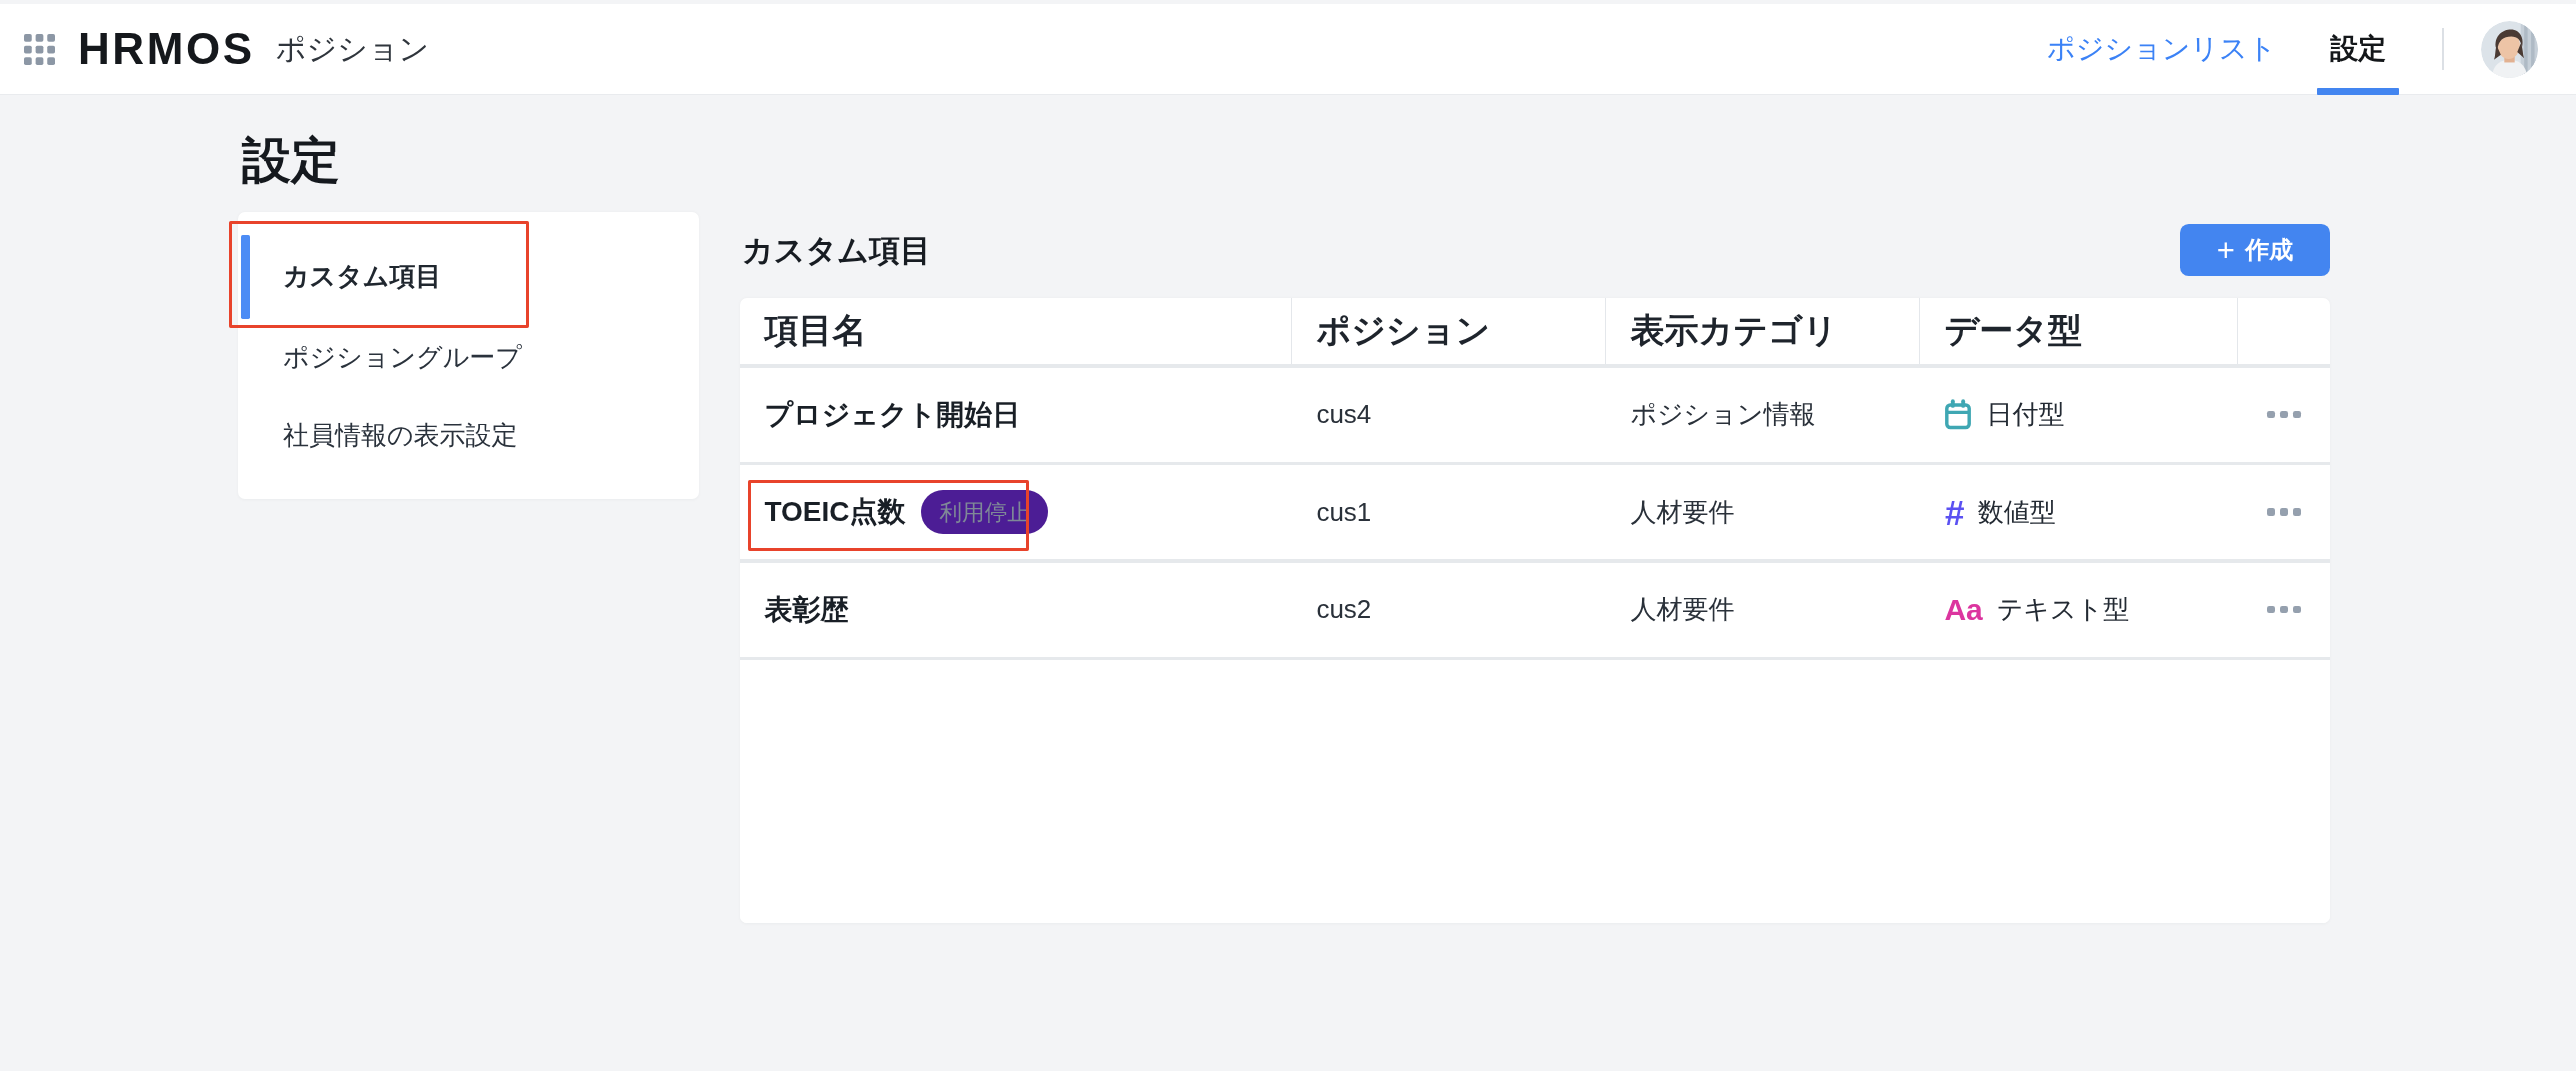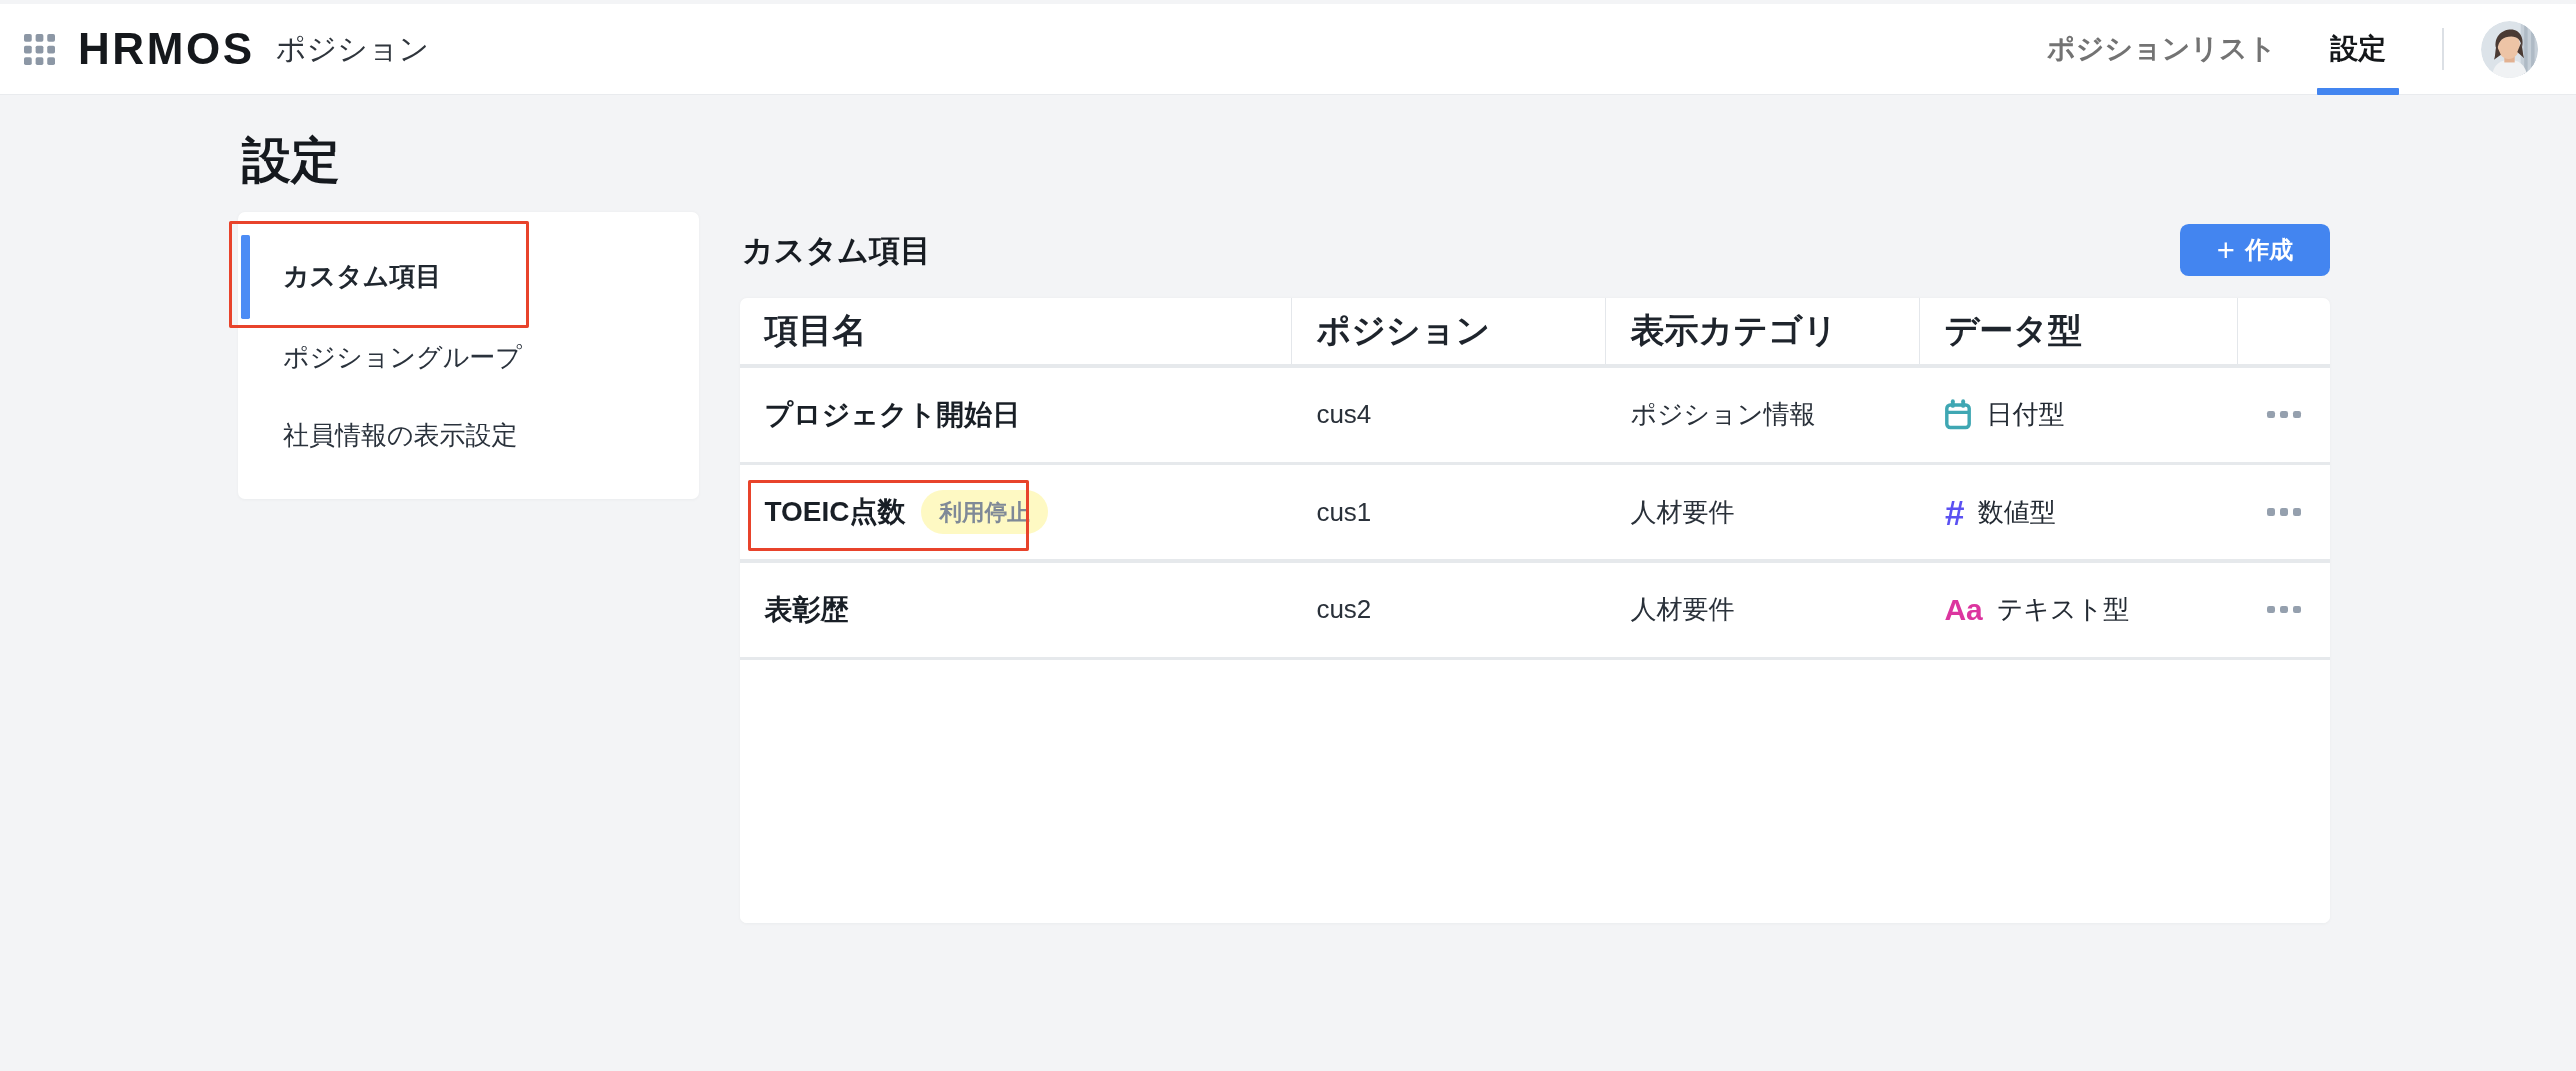--- a/index.html
+++ b/index.html
@@ -20,21 +20,21 @@
   }
   .topbar-left { display:flex; align-items:center; }
   .grid-icon { width:31px; height:31px; display:block; cursor:pointer; }
   .logo-text {
     margin-left:22.6px; font-size:44px; font-weight:800; letter-spacing:2.6px;
     color:#15181C;
   }
   .product-name { margin-left:21px; font-size:30px; font-weight:500; color:#2F353C; }
   .topbar-right { margin-left:auto; display:flex; align-items:center; height:91px; }
   .nav-item { font-size:28px; cursor:pointer; }
-  .nav-item.inactive { color:#737373; font-weight:700; }
+  .nav-item.inactive { color:#3b82f6; font-weight:400; }
   .nav-item-wrap { position:relative; height:91px; display:flex; align-items:center; margin-left:54px; }
   .nav-item.active { color:#14171A; font-weight:700; }
   .nav-underline {
     position:absolute; left:-13px; right:-13px; bottom:0; height:7px;
     background:#4385F0; border-radius:0.9px;
   }
   .topbar-divider { width:1.7px; height:42px; background:#DCE0E5; margin:0 37px 0 56px; }
   .avatar { width:57px; height:57px; border-radius:50%; overflow:hidden; display:block; cursor:pointer; }
 
   
@@ -92,21 +92,21 @@
   .trow { display:flex; height:94px; align-items:stretch; background:#FFFFFF; cursor:pointer; }
   .td { display:flex; align-items:center; padding-left:24.4px; }
   .col-name { width:552px; flex:none; gap:15.7px; }
   .col-code { width:314px; flex:none; }
   .col-cat  { width:314px; flex:none; }
   .col-type { width:318px; flex:none; gap:14px; }
   .col-actions { flex:1; justify-content:center; padding-left:0; }
   .cell-name { font-size:28px; font-weight:700; color:#191F26; }
   .cell-text { font-size:26px; font-weight:400; color:#2A313A; }
   .status-badge {
-    background:#fef9c3; color:#7F8997; font-size:22.6px; font-weight:700;
+    background:#4c1d95; color:#7F8997; font-size:22.6px; font-weight:400;
     padding:6.1px 18.3px; border-radius:22px; white-space:nowrap;
   }
   .type-label { font-size:26px; font-weight:400; color:#232A33; }
   .hash-glyph { font-size:35px; font-weight:800; font-style:italic; color:#5B51F2; line-height:35px; }
   .text-glyph { font-size:30px; font-weight:800; color:#DC359F; line-height:31px; }
   .calendar-icon { display:block; }
   .menu-button { display:flex; gap:5.2px; align-items:center; cursor:pointer; padding:8.7px; }
   .dot { width:7.8px; height:7.8px; border-radius:2.2px; background:#95A0AE; }
   .table-filler { flex:1; background:#FFFFFF; }
 

